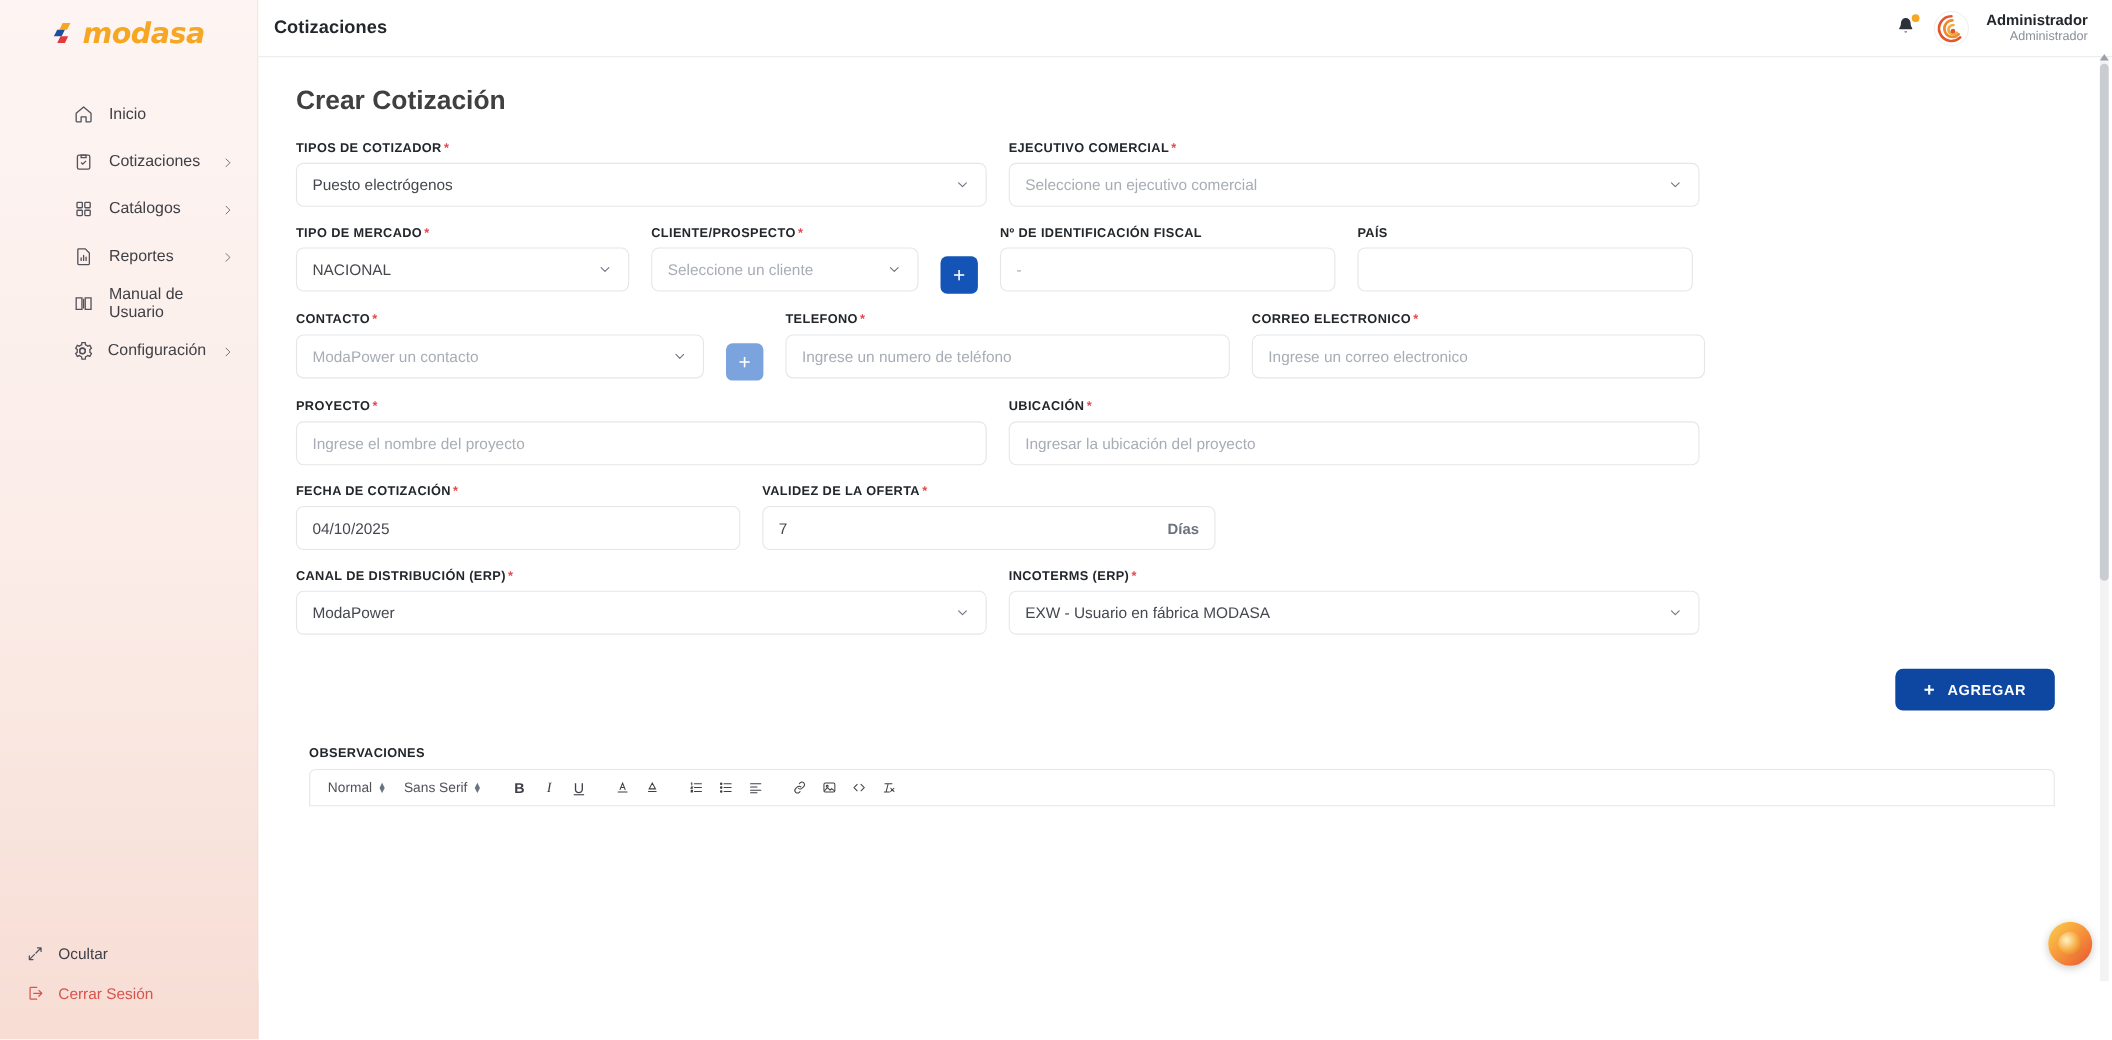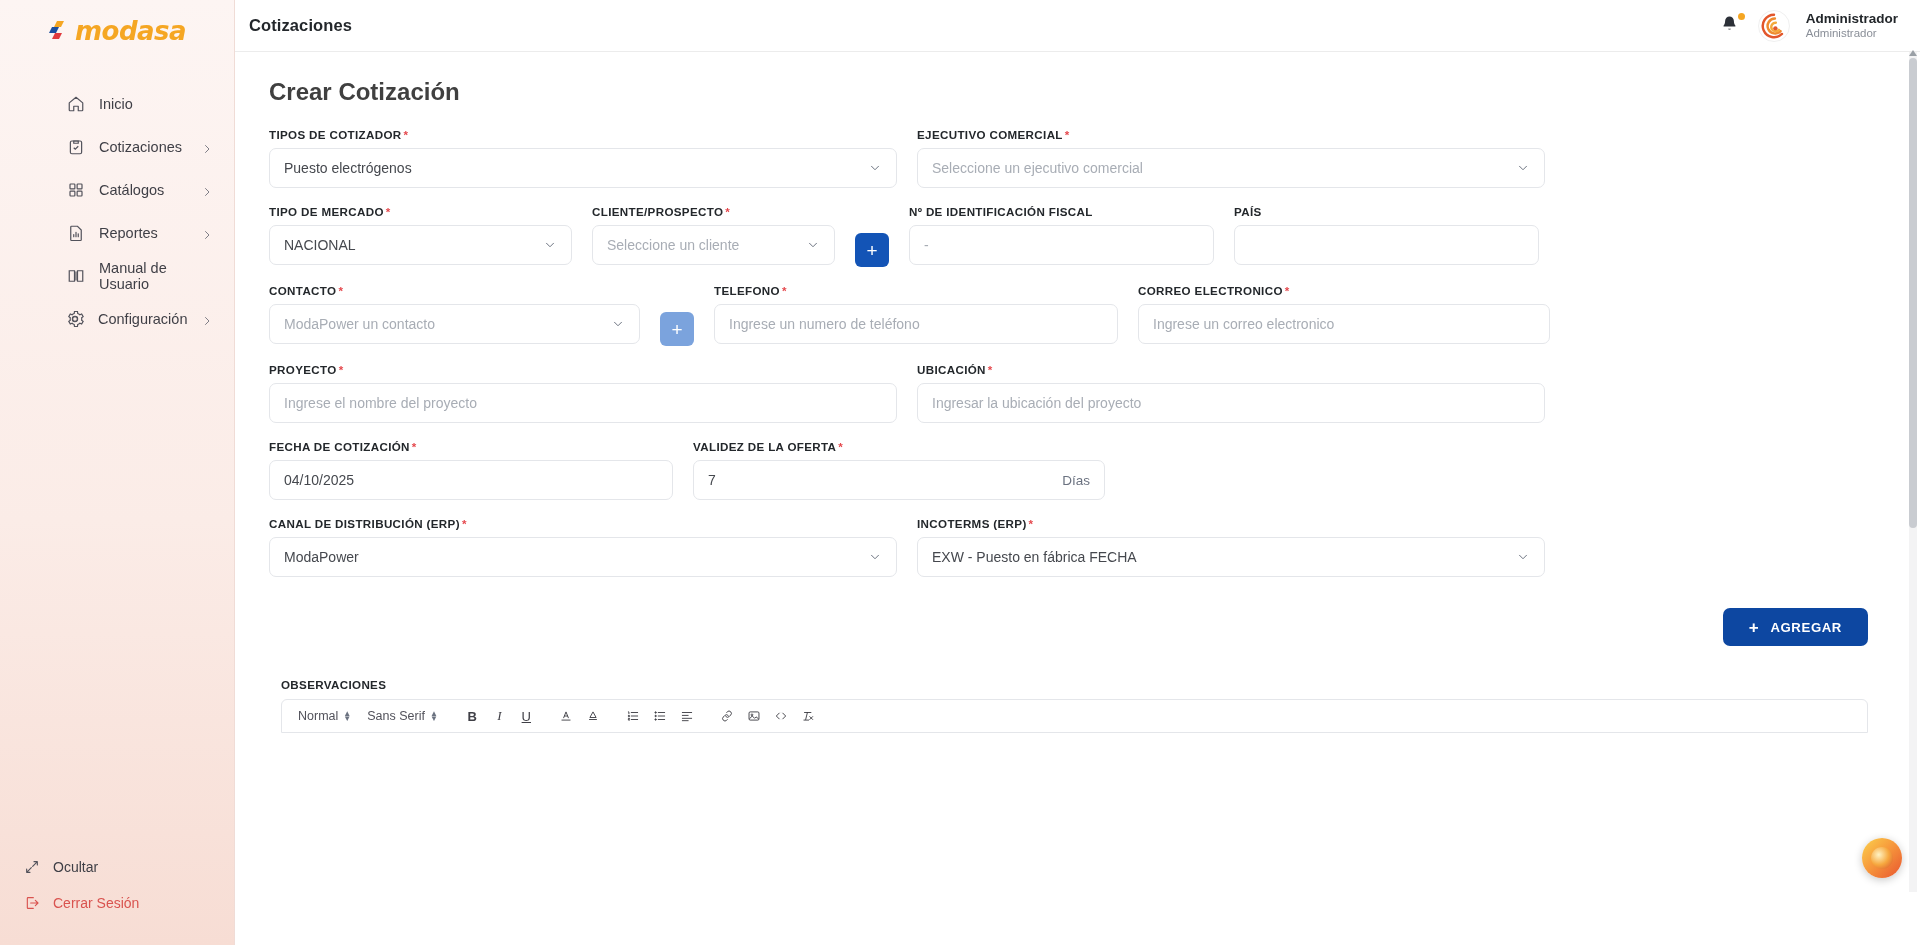--- a/index.html
+++ b/index.html
@@ -64,21 +64,21 @@
   .main { flex: 1; height: 892px; display: flex; flex-direction: column; background:#fff; position:relative; }
 
   .topbar {
     height: 52px; min-height:52px;
     background: #fff;
     display: flex; align-items: center;
     padding: 0 22px 0 14px;
     border-bottom: 1px solid #ececec;
   }
   .topbar-title { font-size: 16.5px; font-weight: 700; color: #23272b; letter-spacing:0.1px; }
-  .topbar-right { margin-left: auto; display: flex; align-items: center; gap: 16px; }
+  .topbar-right { margin-left: auto; display: flex; align-items: center; gap: 16px; text-align: right; }
   .bell-wrap { position: relative; width: 22px; height: 24px; cursor: pointer; }
   .bell-wrap svg { width: 19px; height: 19px; fill: #2c3038; }
   .bell-dot {
     position: absolute; top: -1px; right: -3px;
     width: 7px; height: 7px; border-radius: 50%; background: #f5a623;
   }
   .avatar {
     width: 32px; height: 32px; border-radius: 50%;
     background: #fff; border: 1px solid #f0f0f0;
     display:flex; align-items:center; justify-content:center;
@@ -115,21 +115,21 @@
     height: 40px; border: 1px solid #e4e6ea; border-radius: 7px;
     background: #fff; display: flex; align-items: center;
     padding: 0 14px; font-size: 14px; color: #45484e;
     position: relative; cursor: pointer;
   }
   .ctrl.ph { color: #a8adb5; }
   .ctrl.input { cursor: text; }
   .ctrl .val { flex: 1; overflow: hidden; white-space: nowrap; text-overflow: ellipsis; }
   .ctrl .caret { width: 14px; height: 14px; margin-left: 6px; flex: none; }
   .ctrl .caret svg { width: 14px; height: 14px; stroke: #6b7280; stroke-width: 1.7; fill: none; }
-  .suffix { font-size: 13.5px; color: #6b7280; margin-left: 8px; }
+  .suffix { font-size: 13.5px; color: #6b7280; margin-left: 8px; font-weight: bold; }
 
   .plus-btn {
     width: 34px; height: 34px; min-width:34px; border-radius: 6px;
     background: #1354b6; color: #fff; border: none;
     display: flex; align-items: center; justify-content: center;
     font-size: 19px; line-height: 1; cursor: pointer;
     margin-top: 3px;
   }
   .plus-btn.disabled { background: #7ba3dd; cursor: default; }
 
@@ -467,21 +467,21 @@
             <div class="ctrl">
               <span class="val">ModaPower</span>
               <span class="caret"><svg viewBox="0 0 24 24">
                     <path d="M6 9l6 6 6-6" stroke-linecap="round" stroke-linejoin="round"></path>
                   </svg></span>
             </div>
           </div>
           <div class="field" style="width:628px">
             <div class="lbl"><span>INCOTERMS (ERP)</span><span class="req">*</span></div>
             <div class="ctrl">
-              <span class="val">EXW - Puesto en fábrica FECHA</span>
+              <span class="val">EXW - Usuario en fábrica MODASA</span>
               <span class="caret"><svg viewBox="0 0 24 24">
                     <path d="M6 9l6 6 6-6" stroke-linecap="round" stroke-linejoin="round"></path>
                   </svg></span>
             </div>
           </div>
         </div>
 
         <div class="add-row">
           <button class="add-btn">
             <span class="pl">+</span>

